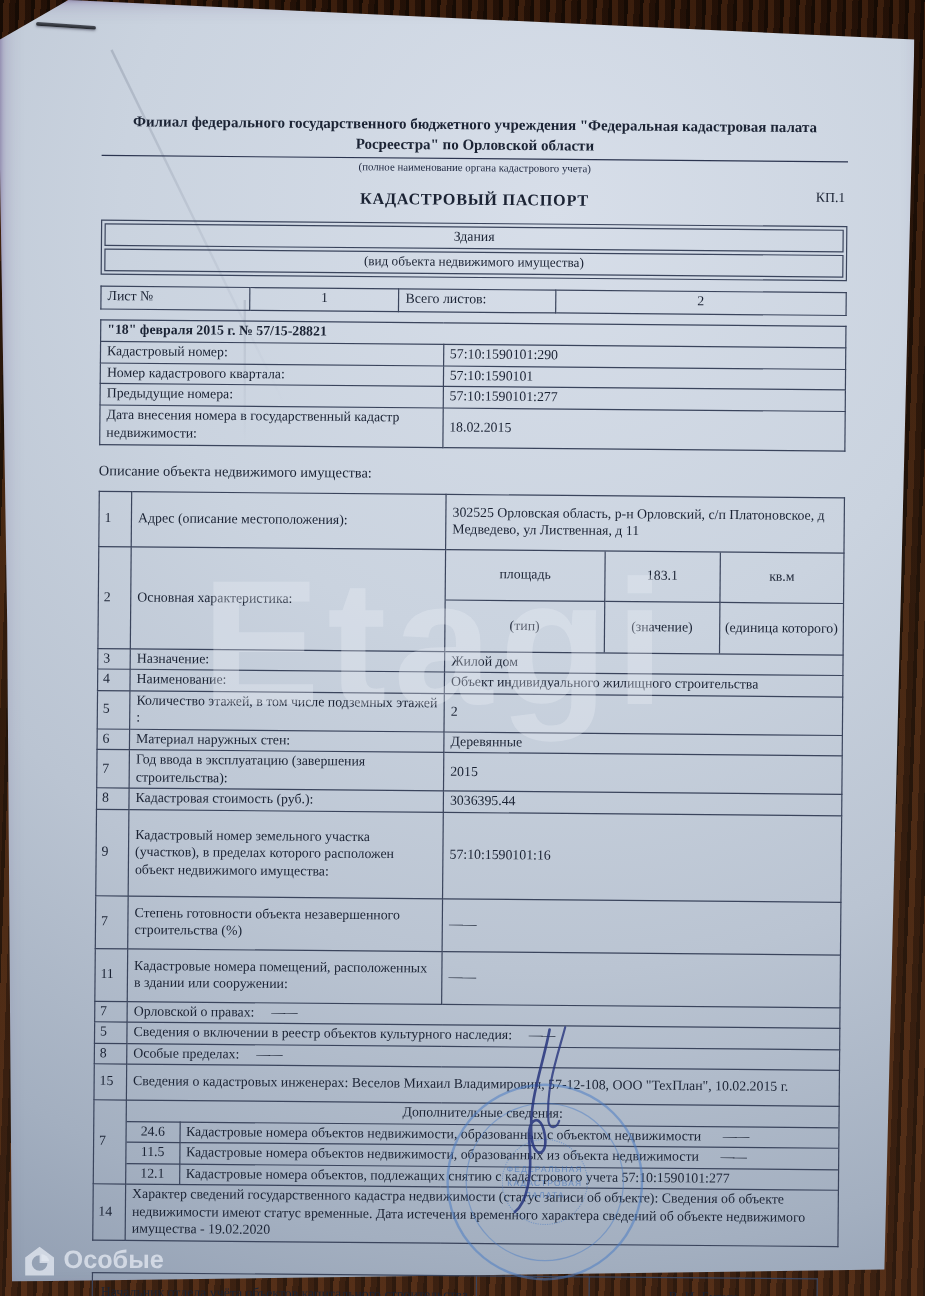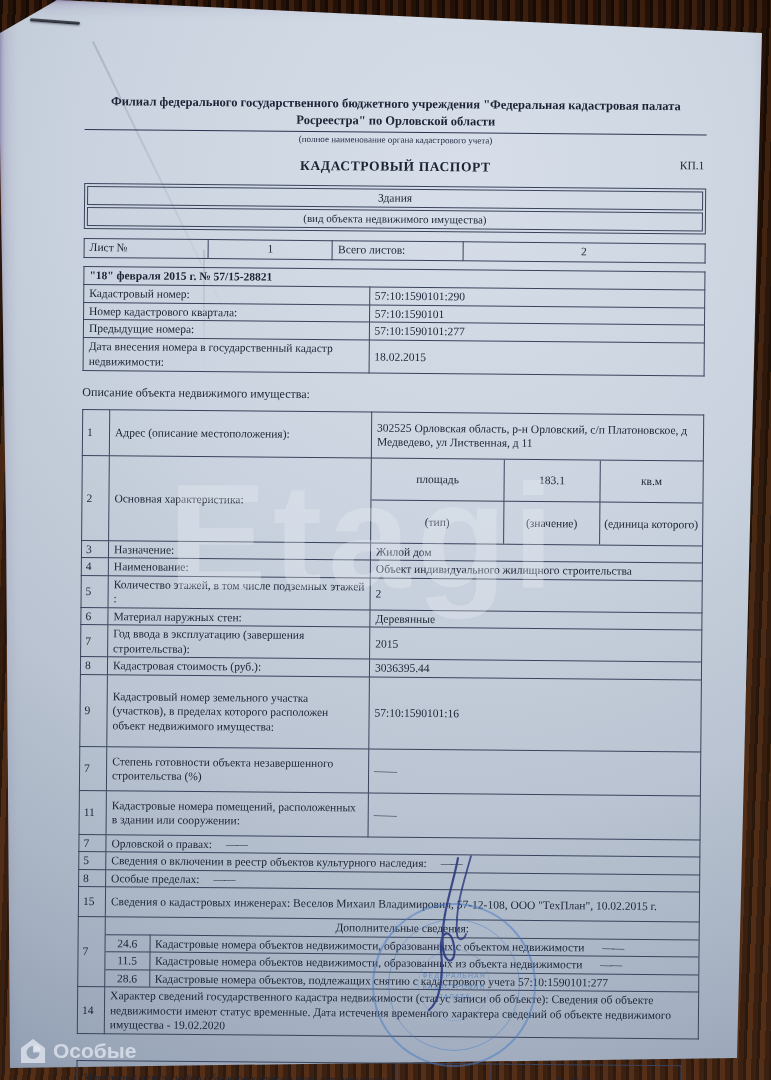--- a/index.html
+++ b/index.html
@@ -295,21 +295,21 @@
                 </tr>
           <tr>
             <td>24.6</td>
             <td><span>Кадастровые номера объектов недвижимости, образованных с объектом недвижимости</span><span class="dash-right">——</span></td>
           </tr>
           <tr>
             <td>11.5</td>
             <td><span>Кадастровые номера объектов недвижимости, образованных из объекта недвижимости</span><span class="dash-right">——</span></td>
           </tr>
           <tr>
-            <td>28.6</td>
+            <td>12.1</td>
             <td><span>Кадастровые номера объектов, подлежащих снятию с кадастрового учета 57:10:1590101:277</span></td>
           </tr>
         </tbody>
             </table>
       </td>
     </tr>
     <tr class="h46">
       <td class="num">14</td>
       <td colspan="2">Характер сведений государственного кадастра недвижимости (статус записи об объекте): Сведения об объекте недвижимости имеют статус временные. Дата истечения временного характера сведений об объекте недвижимого имущества - 19.02.2020</td>
     </tr>

